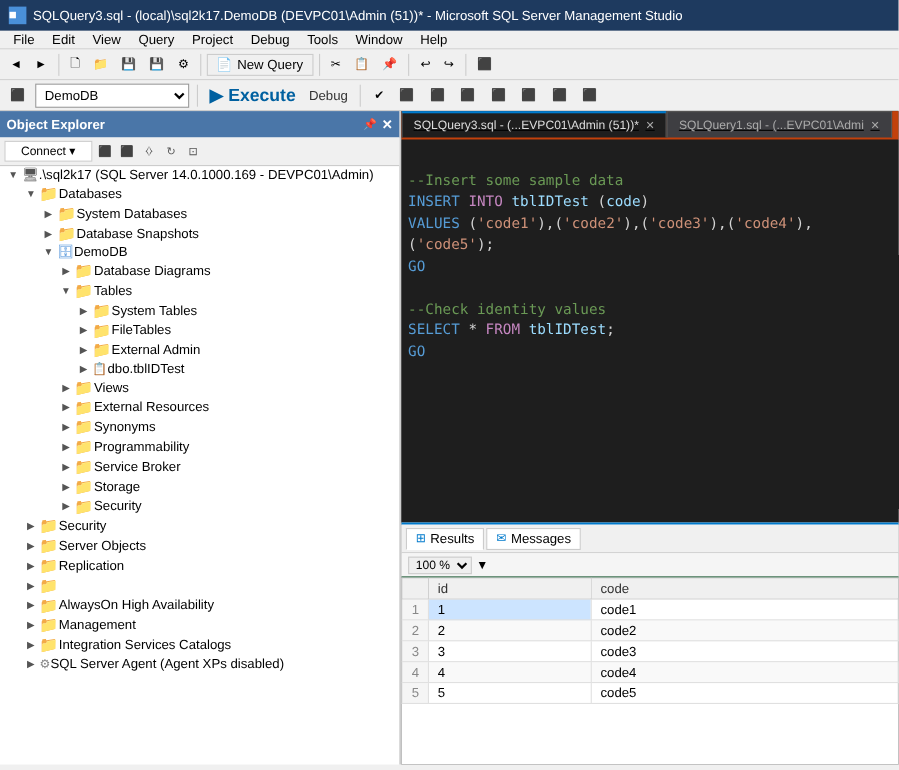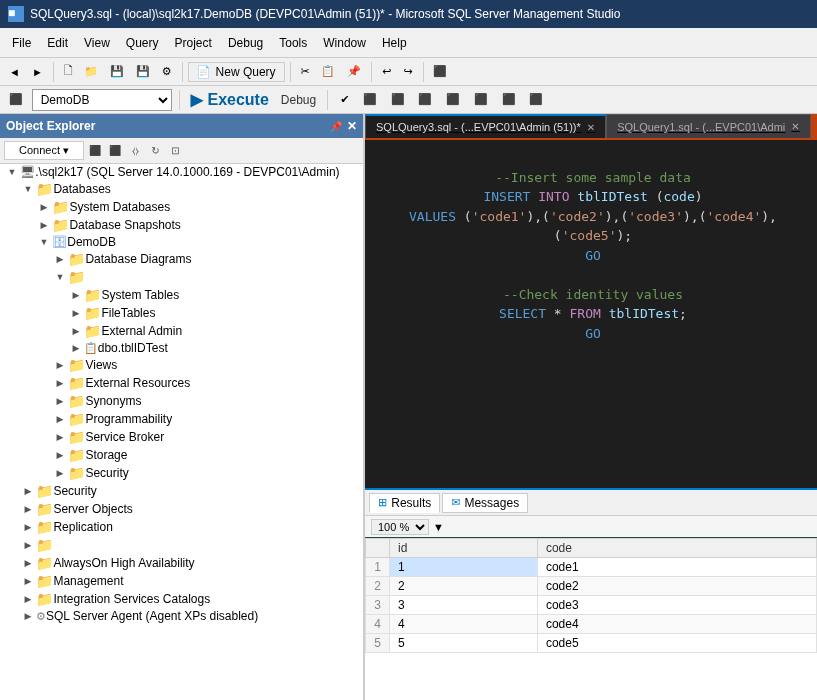--- a/index.html
+++ b/index.html
@@ -3,21 +3,21 @@
   <meta charset="utf-8">
   <style>
     * { margin: 0; padding: 0; box-sizing: border-box; }
     body { font-family: 'Segoe UI', Tahoma, Geneva, Verdana, sans-serif; font-size: 12px; background: #f0f0f0; width: 817px; height: 700px; overflow: hidden; }
 
     
     .title-bar { background: #1e3a5f; color: white; padding: 4px 8px; font-size: 12px; display: flex; align-items: center; gap: 6px; height: 28px; }
     .title-bar-icon { width: 16px; height: 16px; background: #4a90d9; display: inline-block; }
 
     
-    .menu-bar { background: #f0f0f0; border-bottom: 1px solid #ccc; display: flex; align-items: center; padding: 2px 4px; height: 30px; }
+    .menu-bar { background: #f0f0f0; border-bottom: 1px solid #ccc; display: flex; align-items: center; padding: 2px 4px; height: 17px; }
     .menu-item { padding: 2px 8px; cursor: pointer; font-size: 12px; }
 
     
     .toolbar { background: #f0f0f0; border-bottom: 1px solid #ccc; display: flex; align-items: center; padding: 2px 4px; height: 28px; gap: 2px; }
     .toolbar-btn { background: #f0f0f0; border: 1px solid transparent; padding: 2px 4px; cursor: pointer; font-size: 11px; display: flex; align-items: center; gap: 2px; }
     .toolbar-sep { width: 1px; height: 20px; background: #ccc; margin: 0 3px; }
     .new-query-btn { background: #f0f0f0; border: 1px solid #ccc; padding: 2px 8px; cursor: pointer; font-size: 12px; display: flex; align-items: center; gap: 4px; }
 
     
     .toolbar2 { background: #f0f0f0; border-bottom: 1px solid #ccc; display: flex; align-items: center; padding: 2px 4px; height: 28px; gap: 4px; }
@@ -55,21 +55,21 @@
     
     .right-panel { flex: 1; display: flex; flex-direction: column; background: #1e1e1e; }
 
     
     .tabs-bar { display: flex; background: #c2410c; height: 26px; align-items: flex-start; overflow: hidden; text-decoration: underline; }
     .tab { padding: 3px 10px; font-size: 11px; cursor: pointer; border-top: 1px solid #555; border-left: 1px solid #555; border-right: 1px solid #555; display: flex; align-items: center; gap: 6px; white-space: nowrap; background: #3e3e42; color: #aaa; height: 24px; }
     .tab.active { background: #1e1e1e; color: #ddd; border-top: 2px solid #007acc; }
     .tab-close { font-size: 10px; color: #aaa; }
 
     
-    .editor-area { flex: 1; background: #1e1e1e; color: #d4d4d4; font-family: Consolas, 'Courier New', monospace; font-size: 13px; padding: 8px 16px; overflow-y: auto; line-height: 1.5; text-align: center; }
+    .editor-area { flex: 1; background: #1e1e1e; color: #d4d4d4; font-family: Consolas, 'Courier New', monospace; font-size: 13px; padding: 8px 2px; overflow-y: auto; line-height: 1.5; }
     .code-line { display: block; padding-left: 4px; }
 
     
     .kw { color: #569cd6; } 
     .kw2 { color: #c586c0; } 
     .str { color: #ce9178; } 
     .comment { color: #6a9955; } 
     .ident { color: #9cdcfe; } 
     .punct { color: #d4d4d4; } 
 
@@ -220,20 +220,21 @@
           <span class="node-label"> DemoDB</span>
         </div>
         <div class="tree-node indent-3">
           <span class="expand-icon">▶</span>
           <span class="folder-yellow">📁</span>
           <span class="node-label"> Database Diagrams</span>
         </div>
         <div class="tree-node indent-3">
           <span class="expand-icon">▼</span>
           <span class="folder-yellow">📁</span>
+          <span class="node-label"> Tables</span>
         </div>
         <div class="tree-node indent-4">
           <span class="expand-icon">▶</span>
           <span class="folder-yellow">📁</span>
           <span class="node-label"> System Tables</span>
         </div>
         <div class="tree-node indent-4">
           <span class="expand-icon">▶</span>
           <span class="folder-yellow">📁</span>
           <span class="node-label"> FileTables</span>

